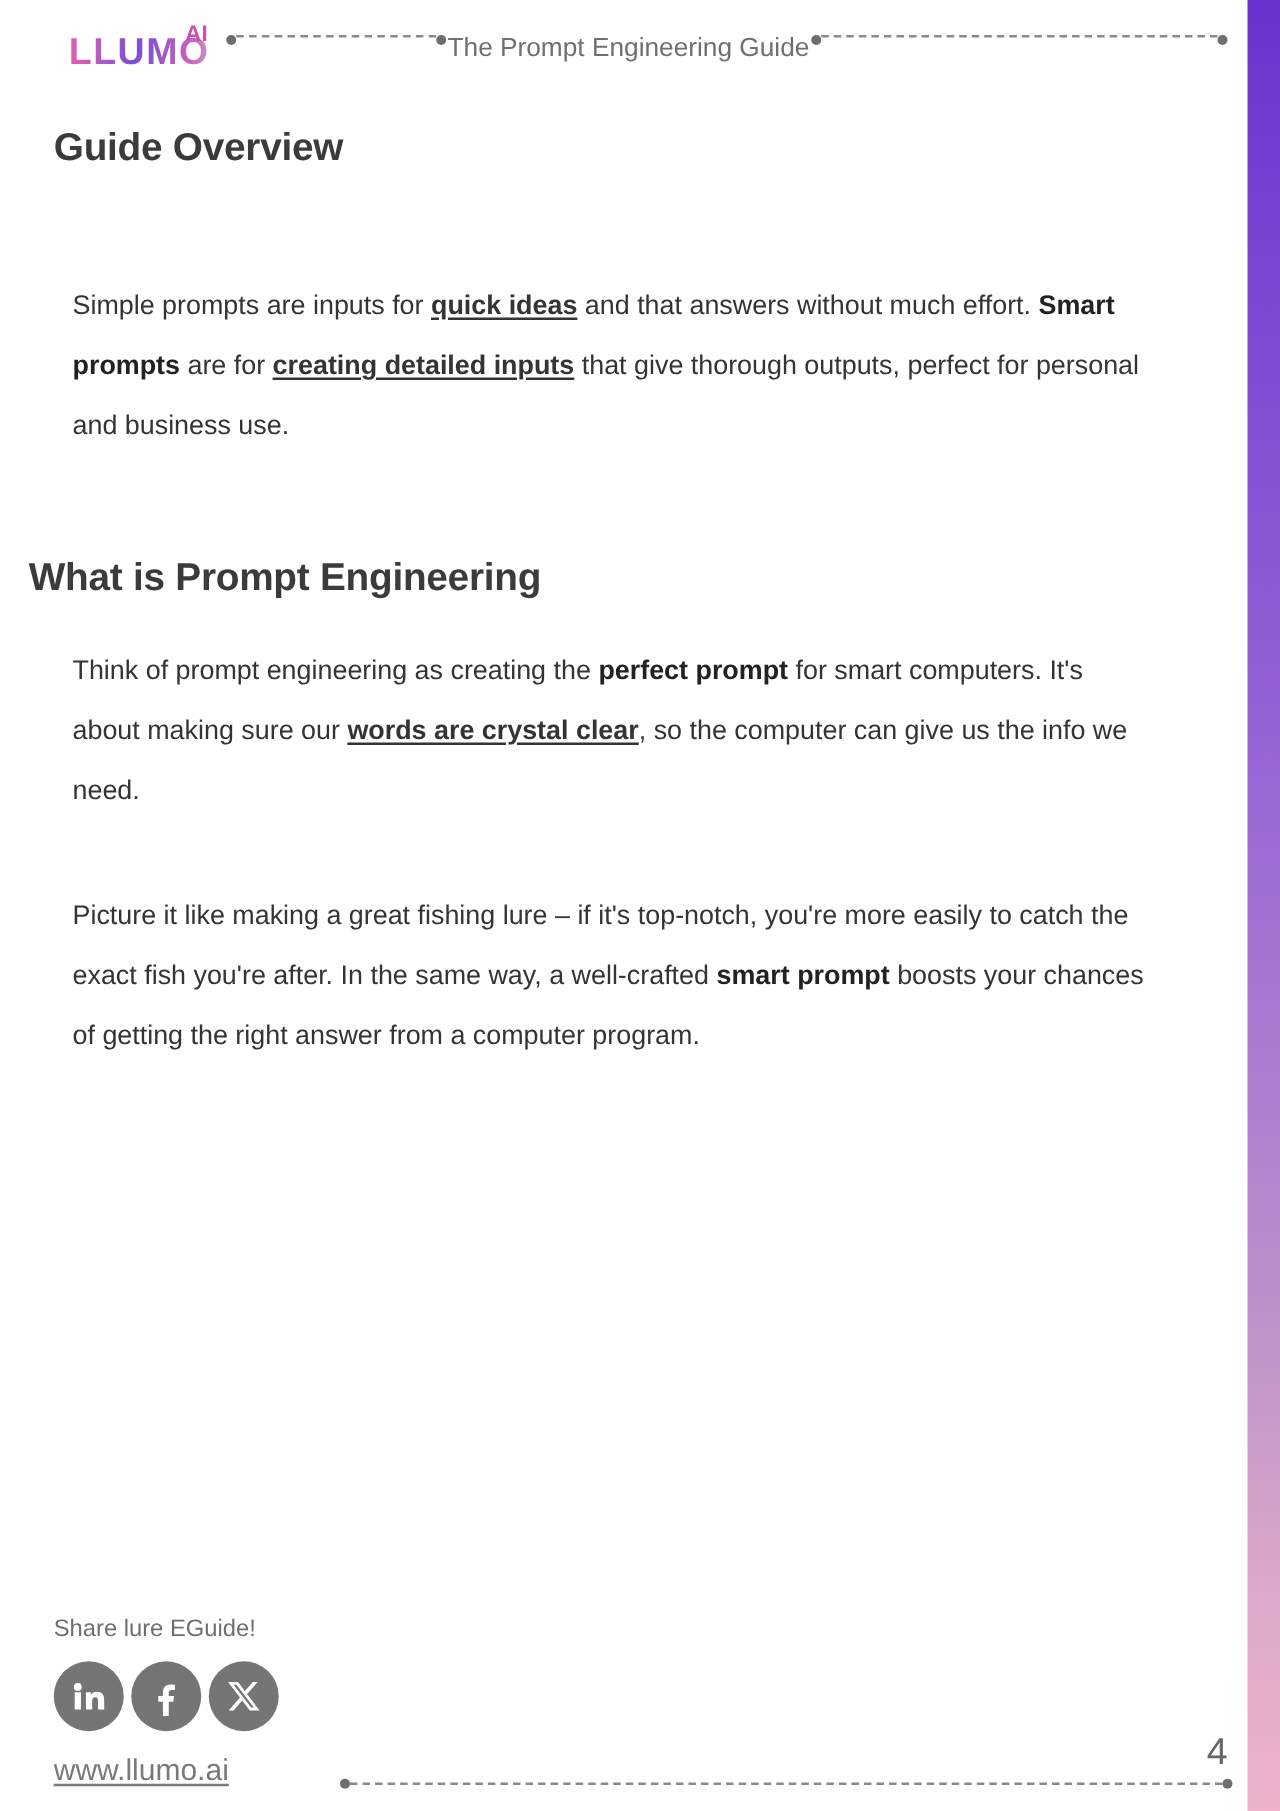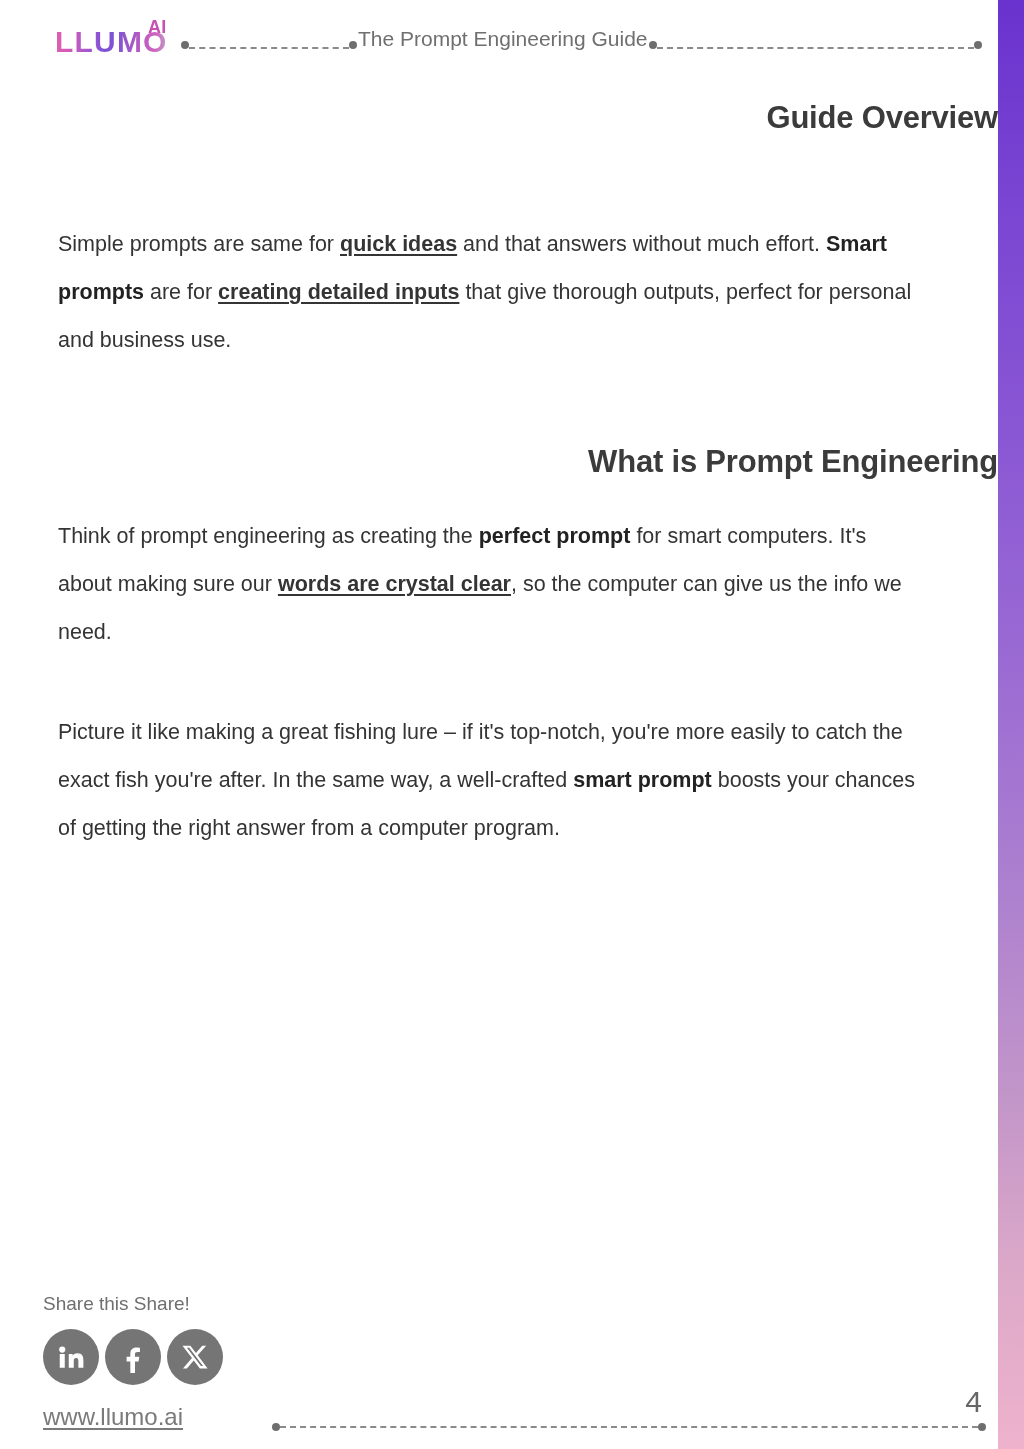--- a/index.html
+++ b/index.html
@@ -84,21 +84,21 @@
     top: 2px;
     font-size: 18px;
     font-weight: 700;
     letter-spacing: 0.3px;
     color: #c652b4;
     line-height: 1;
   }
 
   .header-rule {
     display: flex;
-    align-items: flex-end;
+    align-items: flex-start;
     flex: 1;
     margin-left: 6px;
     margin-right: 16px;
   }
   .dot {
     width: 8px;
     height: 8px;
     border-radius: 50%;
     background: #6e6e6e;
     flex: none;
@@ -126,21 +126,20 @@
     top: 100px;
     right: 26px;
   }
 
   h2.section-title {
     margin: 0;
     font-size: 31px;
     font-weight: 700;
     color: #3b3b3b;
     letter-spacing: -0.2px;
-    text-align: right;
   }
   .section-title.first { margin-left: 43px; }
   .section-title.second { margin-left: 23px; }
 
   p.para {
     margin: 0;
     margin-left: 58px;
     width: 866px;
     font-size: 21.5px;
     line-height: 48px;
@@ -232,34 +231,34 @@
       <span class="dash-line dash-right"></span>
       <span class="dot"></span>
     </div>
   </div>
 
   <div class="content">
 
     <h2 class="section-title first">Guide Overview</h2>
     <div class="gap-32"></div>
     <div class="gap-55"></div>
-    <p class="para"><span>Simple prompts are same for </span><u>quick ideas</u><span> and that answers without much effort. </span><b>Smart prompts</b><span> are for </span><u>creating detailed inputs</u><span> that give thorough outputs, perfect for personal and business use.</span></p>
+    <p class="para"><span>Simple prompts are inputs for </span><u>quick ideas</u><span> and that answers without much effort. </span><b>Smart prompts</b><span> are for </span><u>creating detailed inputs</u><span> that give thorough outputs, perfect for personal and business use.</span></p>
 
     <div class="gap-88"></div>
 
     <h2 class="section-title second">What is Prompt Engineering</h2>
     <div class="gap-32"></div>
     <p class="para"><span>Think of prompt engineering as creating the </span><b>perfect prompt</b><span> for smart computers. It's about making sure our </span><u>words are crystal clear</u><span>, so the computer can give us the info we need.</span></p>
     <div class="gap-55"></div>
     <p class="para"><span>Picture it like making a great fishing lure – if it's top-notch, you're more easily to catch the exact fish you're after. In the same way, a well-crafted </span><b>smart prompt</b><span> boosts your chances of getting the right answer from a computer program.</span></p>
 
   </div>
 
   <div class="footer">
-    <div class="share-label">Share this Share!</div>
+    <div class="share-label">Share lure EGuide!</div>
     <div class="social-row">
 
       <a class="social-btn">
         <svg width="30" height="30" viewBox="0 0 24 24" fill="#ffffff" aria-hidden="true">
           <path d="M4.98 3.5a2.5 2.5 0 1 1 0 5 2.5 2.5 0 0 1 0-5zM3 9.5h4v11H3v-11zM9.5 9.5h3.8v1.5h.05c.53-.95 1.83-1.95 3.77-1.95 4.03 0 4.78 2.5 4.78 5.76v5.69h-4v-5.05c0-1.2-.02-2.75-1.72-2.75-1.72 0-1.98 1.31-1.98 2.66v5.14h-4v-11z"></path>
         </svg>
       </a>
 
       <a class="social-btn">
         <svg width="32" height="32" viewBox="0 0 24 24" fill="#ffffff" aria-hidden="true">

